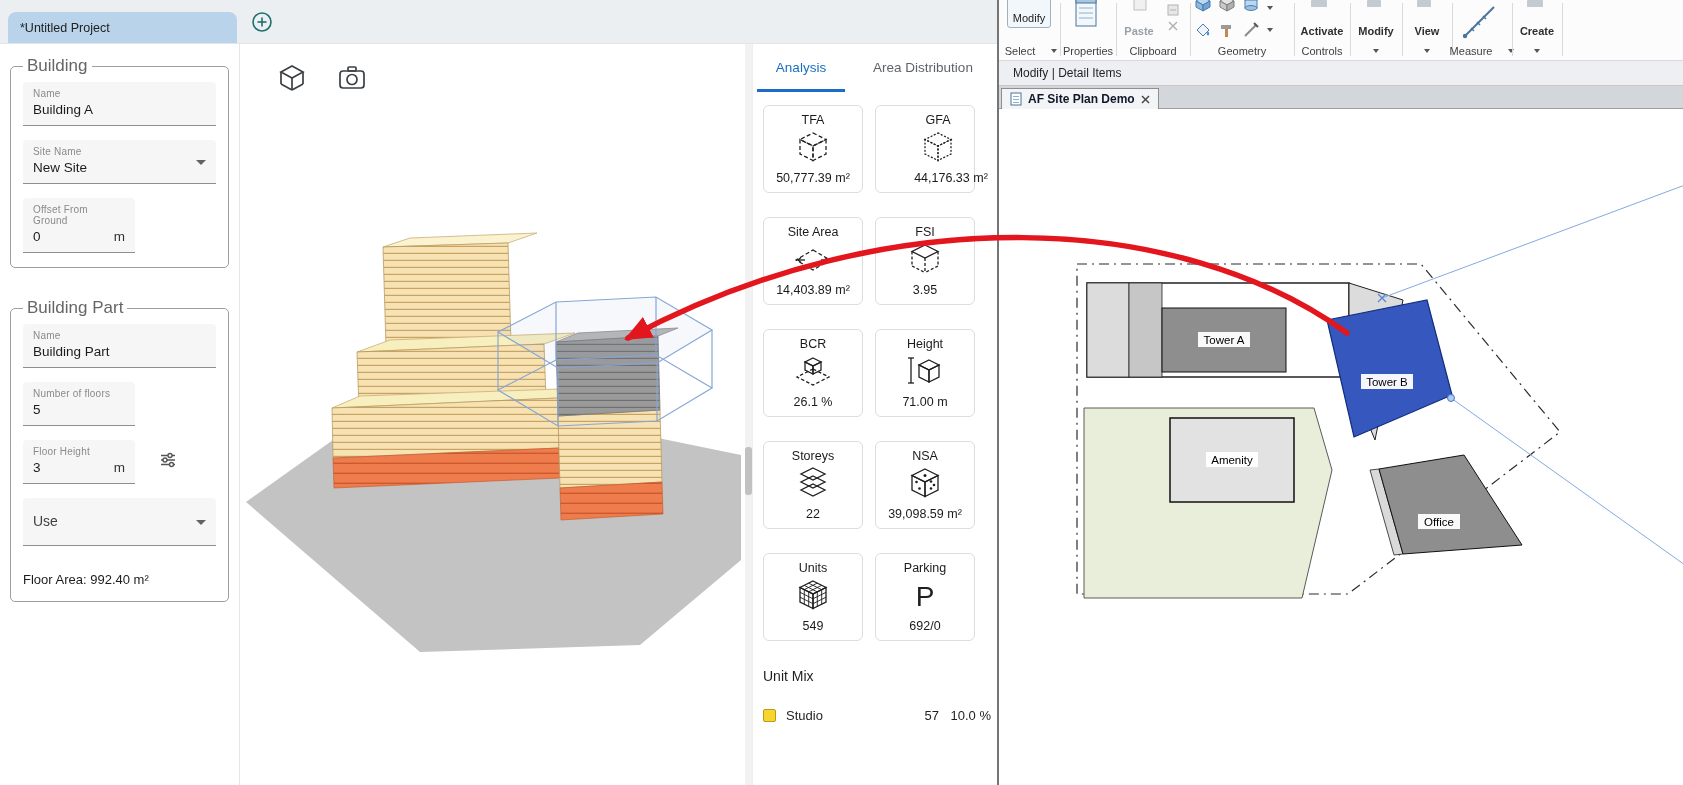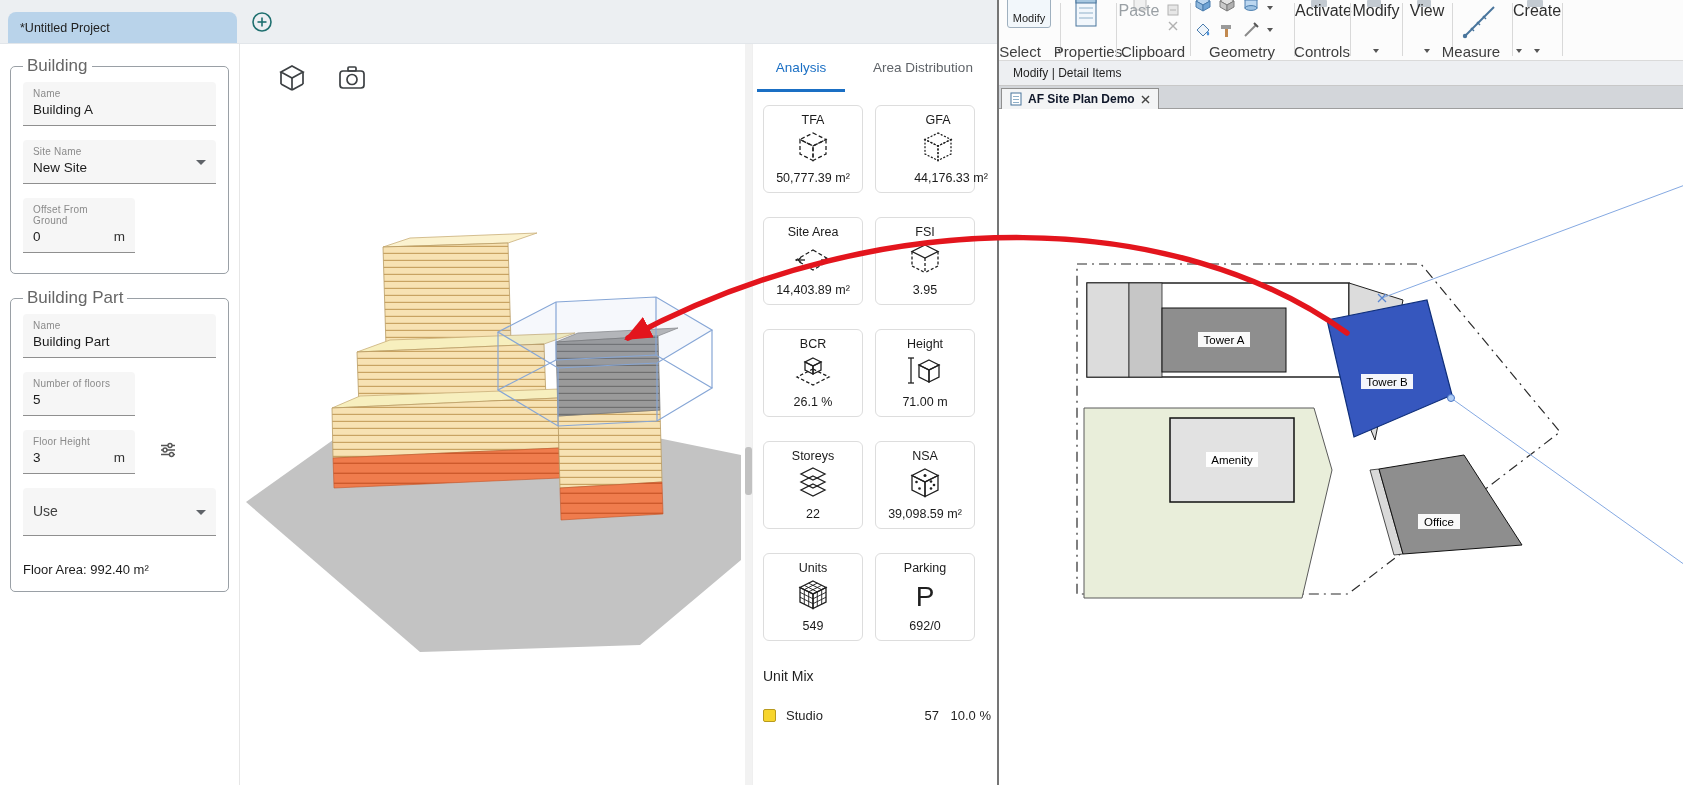--- a/index.html
+++ b/index.html
@@ -57,23 +57,23 @@
   .um-row{position:absolute;left:10px;top:664px;width:228px;display:flex;align-items:center;font-size:13px;color:#1f1f1f;}
   .swatch{width:13px;height:13px;background:#f7d52c;border:1px solid #b89a1e;border-radius:2px;margin-right:10px;}
   .um-label{flex:1;}
   .um-count{width:30px;text-align:right;}
   .um-pct{width:52px;text-align:right;}
 
   
   .revit{left:997px;top:0;width:686px;height:785px;background:#fff;border-left:2px solid #757575;}
   .ribbon{position:absolute;left:0;top:0;width:686px;height:60px;background:#fcfcfc;overflow:hidden;}
   .rsep{position:absolute;top:3px;width:1px;height:53px;background:#d9d9d9;}
-  .plabel{position:absolute;top:44px;height:14px;font-size:15px;color:#3f3f3f;
+  .plabel{position:absolute;top:44px;height:14px;font-size:11px;color:#3f3f3f;
     display:flex;align-items:center;justify-content:center;gap:16px;}
-  .btn-label{position:absolute;top:2px;font-size:16px;color:#2f2f2f;text-align:center;}
+  .btn-label{position:absolute;top:25px;font-size:11px;color:#2f2f2f;text-align:center;font-weight:bold;}
   .btn-label.disabled{color:#9aa0a5;}
   .caret-sm{width:0;height:0;border-left:3.5px solid transparent;border-right:3.5px solid transparent;
     border-top:4px solid #555;display:inline-block;}
   .modify-btn{position:absolute;left:8px;top:-16px;width:44px;height:44px;border:1px solid #9fb0bf;border-radius:3px;
     background:#f2f7fb;display:flex;align-items:flex-end;justify-content:center;padding-bottom:3px;
     font-size:11px;color:#222;cursor:pointer;}
   .icon-frag{position:absolute;background:#c3cad1;border-radius:1px;}
   .modebar{position:absolute;left:0;top:60px;width:686px;height:26px;background:#edeff2;
     border-top:1px solid #dadada;border-bottom:1px solid #c8c8c8;display:flex;align-items:center;
     padding-left:14px;font-size:12px;color:#1f1f1f;}
@@ -114,30 +114,30 @@
         <div class="f-label">Name</div>
         <div class="f-value">Building A</div>
       </div>
 
       <div class="field">
         <div class="f-label">Site Name</div>
         <div class="f-value">New Site</div>
         <span class="caret"></span>
       </div>
 
-      <div class="field w-sm" style="margin-bottom:6px;">
+      <div class="field w-sm" style="margin-bottom:0;">
         <div class="f-label">Offset From Ground</div>
         <div class="f-row">
           <span class="f-value">0</span>
           <span class="f-unit">m</span>
         </div>
       </div>
     </fieldset>
 
-    <fieldset class="group" style="margin-top:14px;">
+    <fieldset class="group" style="margin-top:30px;">
       <legend>Building Part</legend>
 
       <div class="field">
         <div class="f-label">Name</div>
         <div class="f-value">Building Part</div>
       </div>
 
       <div class="field w-sm">
         <div class="f-label">Number of floors</div>
         <div class="f-value">5</div>

